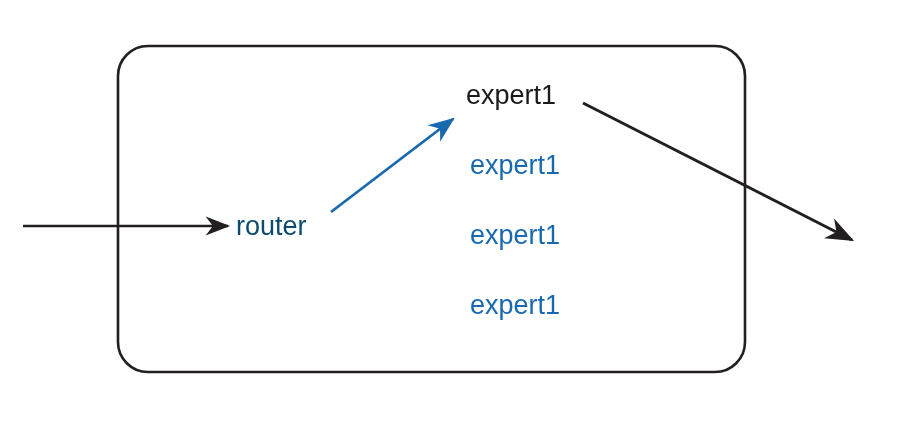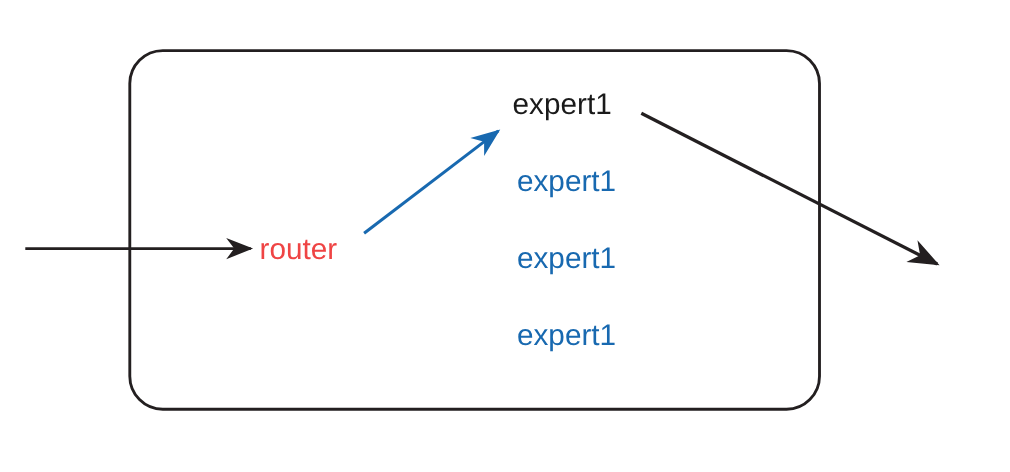--- a/index.html
+++ b/index.html
@@ -46,21 +46,21 @@
     color: #1869b0;
   }
   .label-expert-4 {
     left: 470px;
     top: 292px;
     color: #1869b0;
   }
   .label-router {
     left: 236px;
     top: 213px;
-    color: #ef4444;
+    color: #0c4a6e;
   }
 </style>
 </head>
 <body>
 
 <div id="canvas">
 
   <svg id="diagram-svg" viewBox="0 0 918 429">
     <defs>
       <marker id="arrowhead-black" markerWidth="12" markerHeight="12" refX="9.2" refY="4" orient="auto" markerUnits="strokeWidth">

